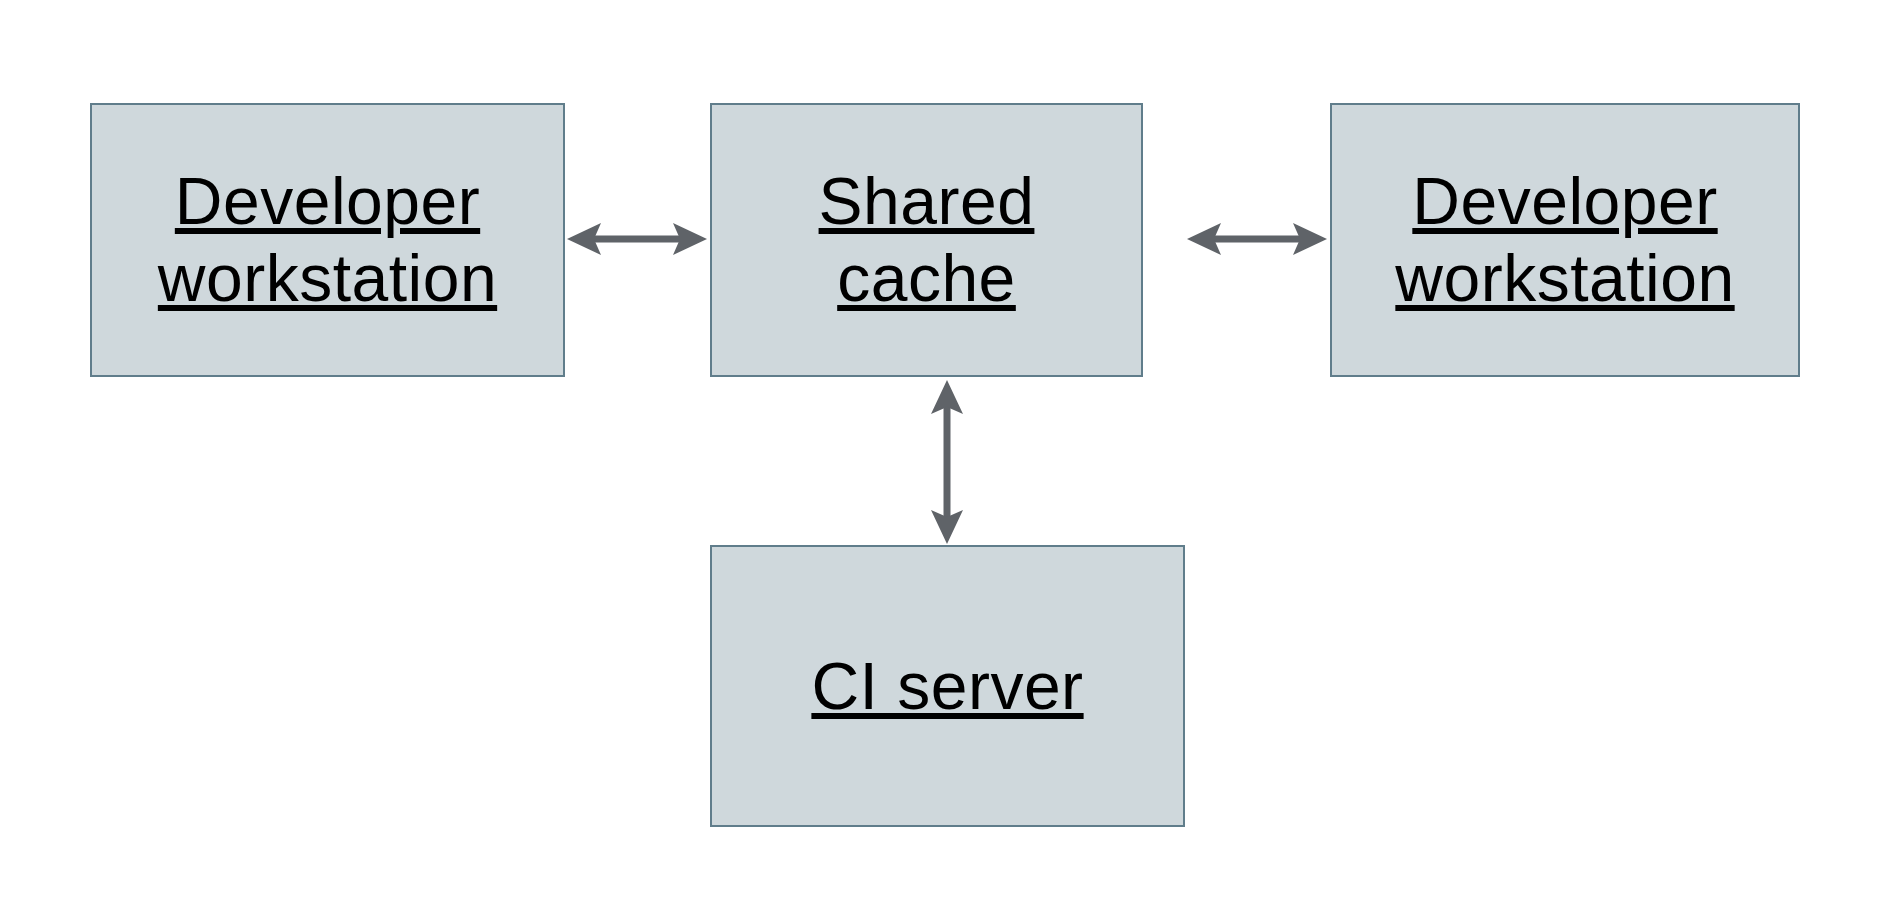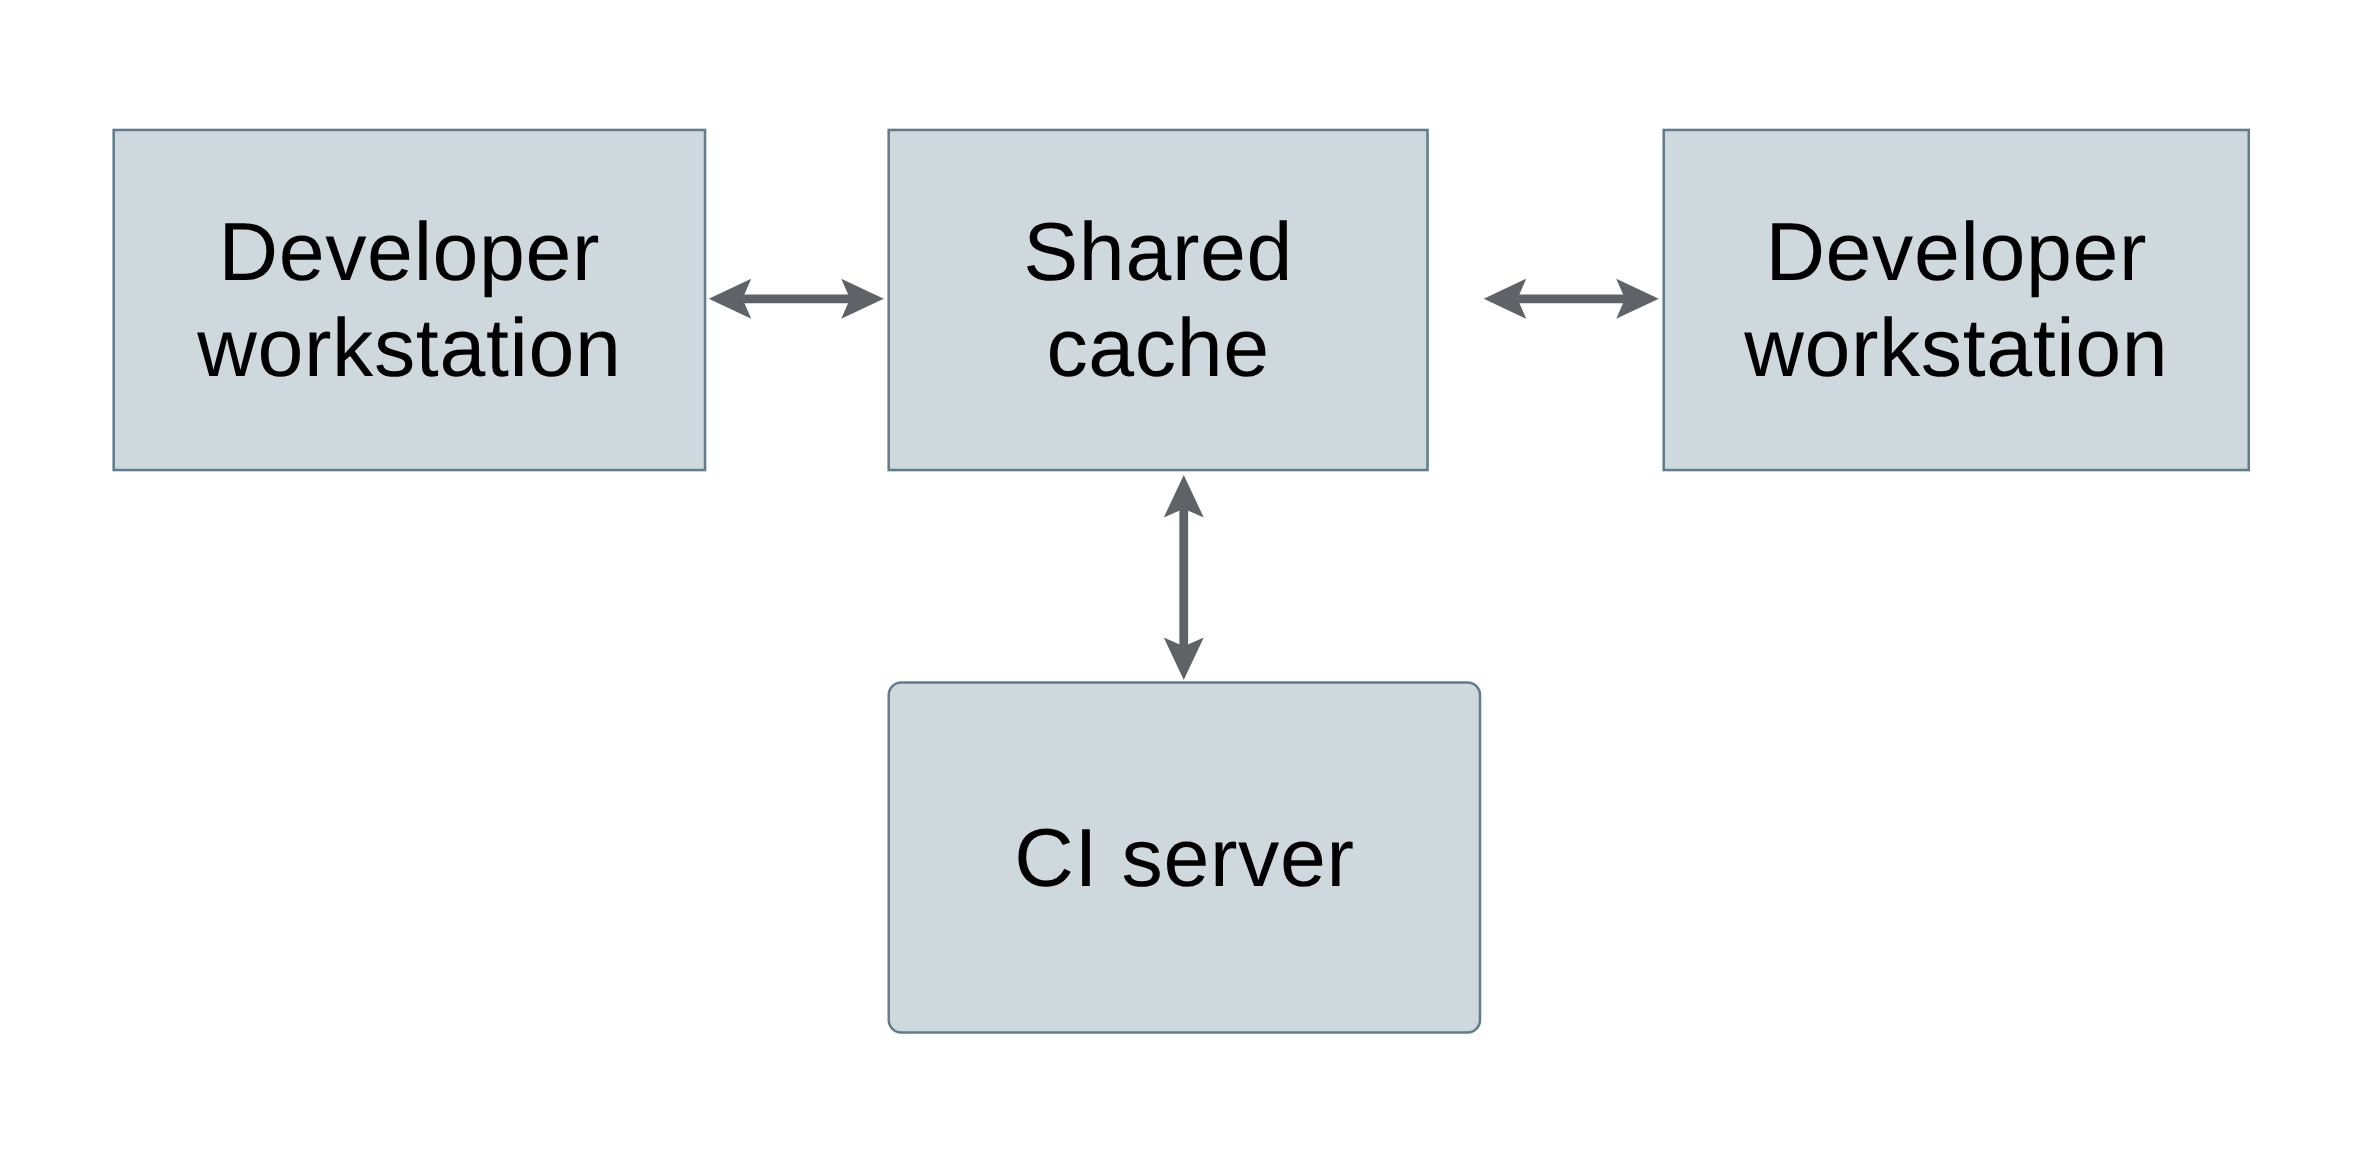--- a/index.html
+++ b/index.html
@@ -17,34 +17,35 @@
   }
   .node {
     position: absolute;
     background: var(--node-fill, #cfd8dc);
     border: 2px solid var(--node-border, #607d8b);
     box-sizing: border-box;
     display: flex;
     align-items: center;
     justify-content: center;
     text-align: center;
+    text-decoration: underline;
   }
   .node-label {
     font-size: 66px;
     line-height: 77px;
     color: var(--text, #000000);
     letter-spacing: 0.5px;
   }
   .node-label.narrow {
     max-width: 330px; 
   }
   .node-dev-left   { left: 90px;   top: 103px; width: 475px; height: 274px; }
   .node-shared     { left: 710px;  top: 103px; width: 433px; height: 274px; }
   .node-dev-right  { left: 1330px; top: 103px; width: 470px; height: 274px; }
-  .node-ci         { left: 710px;  top: 545px; width: 475px; height: 282px; border-radius: 11px; }
+  .node-ci         { left: 710px;  top: 545px; width: 475px; height: 282px; }
   .connector {
     position: absolute;
     display: block;
   }
   .conn-left     { left: 566px;  top: 219px; }
   .conn-right    { left: 1186px; top: 219px; }
   .conn-vertical { left: 927px;  top: 379px; }
 </style>
 </head>
 <body>

